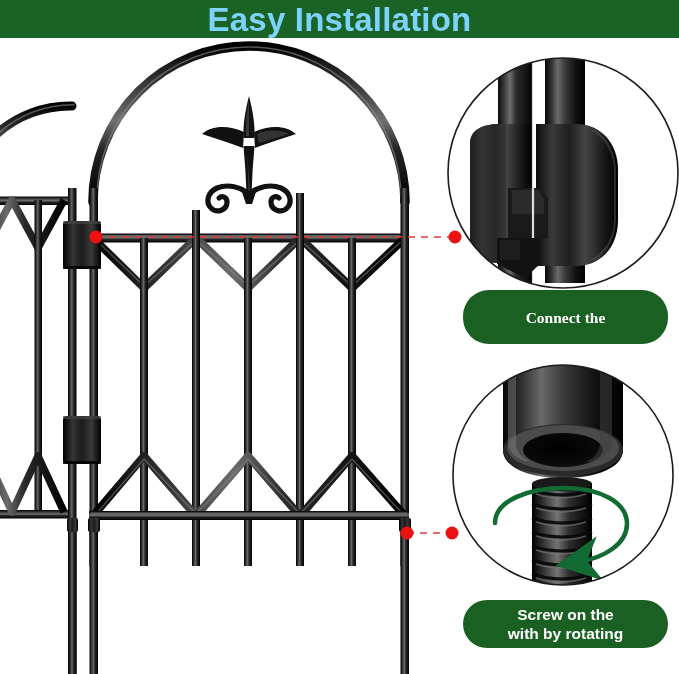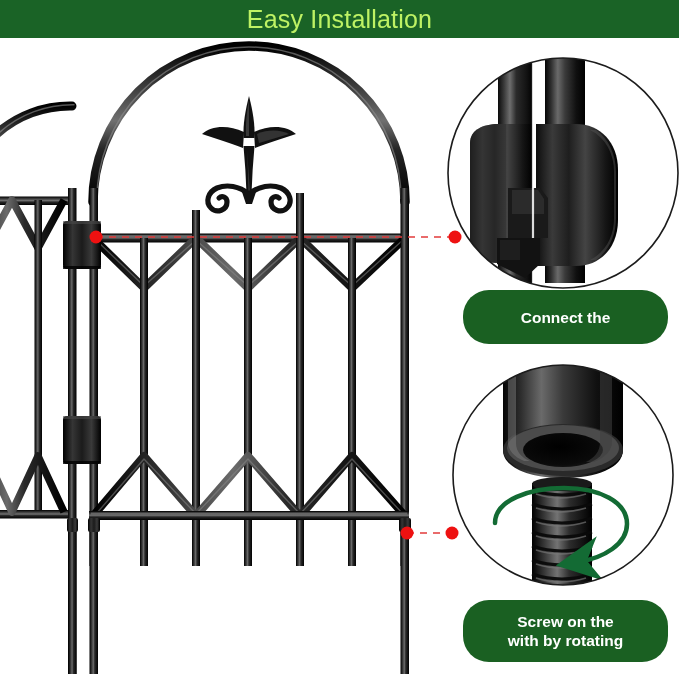--- a/index.html
+++ b/index.html
@@ -24,23 +24,23 @@
     left: 0;
     top: 0;
     width: 679px;
     height: 38px;
     background: #1a6326;
     display: flex;
     align-items: center;
     justify-content: center;
   }
   .header-title {
-    color: #bef264;
-    font-size: 25px;
-    font-weight: normal;
+    color: #7dd3fc;
+    font-size: 33px;
+    font-weight: bold;
     letter-spacing: 0.2px;
     line-height: 1;
     font-family: "Liberation Sans", sans-serif;
   }
 
   
   .stage {
     position: absolute;
     left: 0;
     top: 38px;
@@ -71,26 +71,27 @@
     flex-direction: column;
     align-items: center;
     justify-content: center;
     font-family: "Liberation Sans", sans-serif;
   }
   .callout-buckle {
     left: 463px;
     top: 252px;
     width: 205px;
     height: 54px;
+    font-family: Liberation Serif, serif;
   }
   .callout-screw {
     left: 463px;
     top: 562px;
     width: 205px;
-    height: 62px;
+    height: 48px;
   }
   .pill-line { display: block; white-space: nowrap; }
 </style>
 </head>
 <body>
 
 <div id="page">
 
   <div class="header-banner">
     <div class="header-title">Easy Installation</div>

